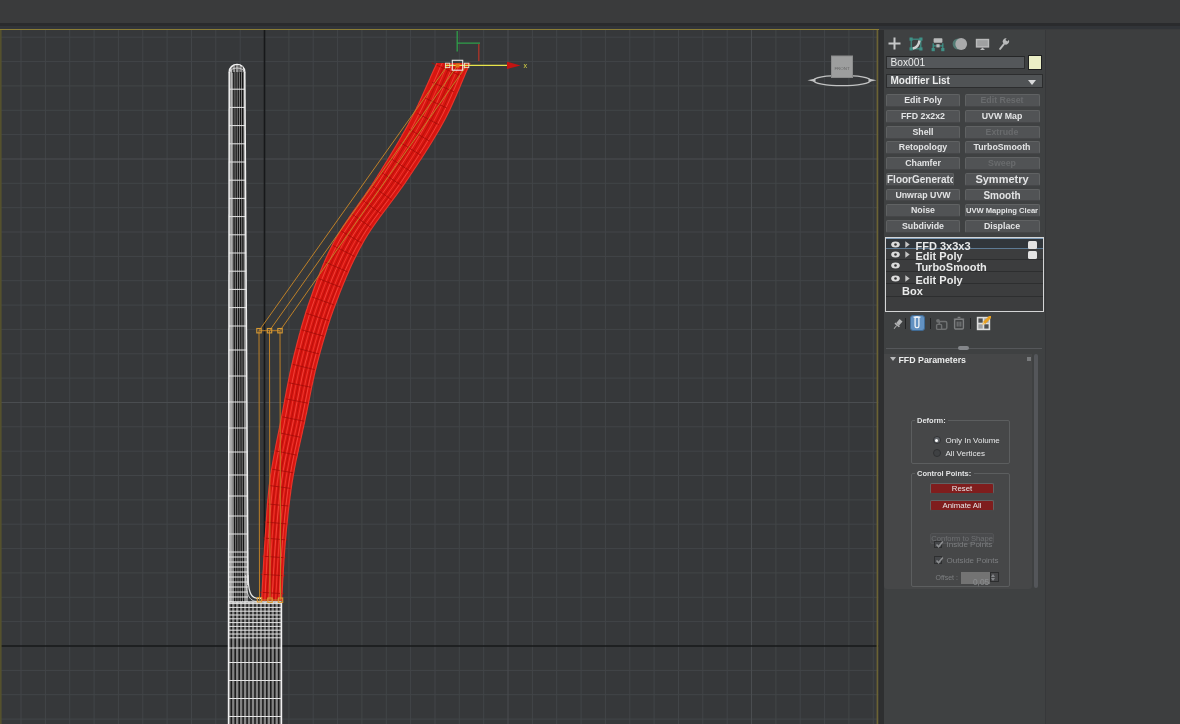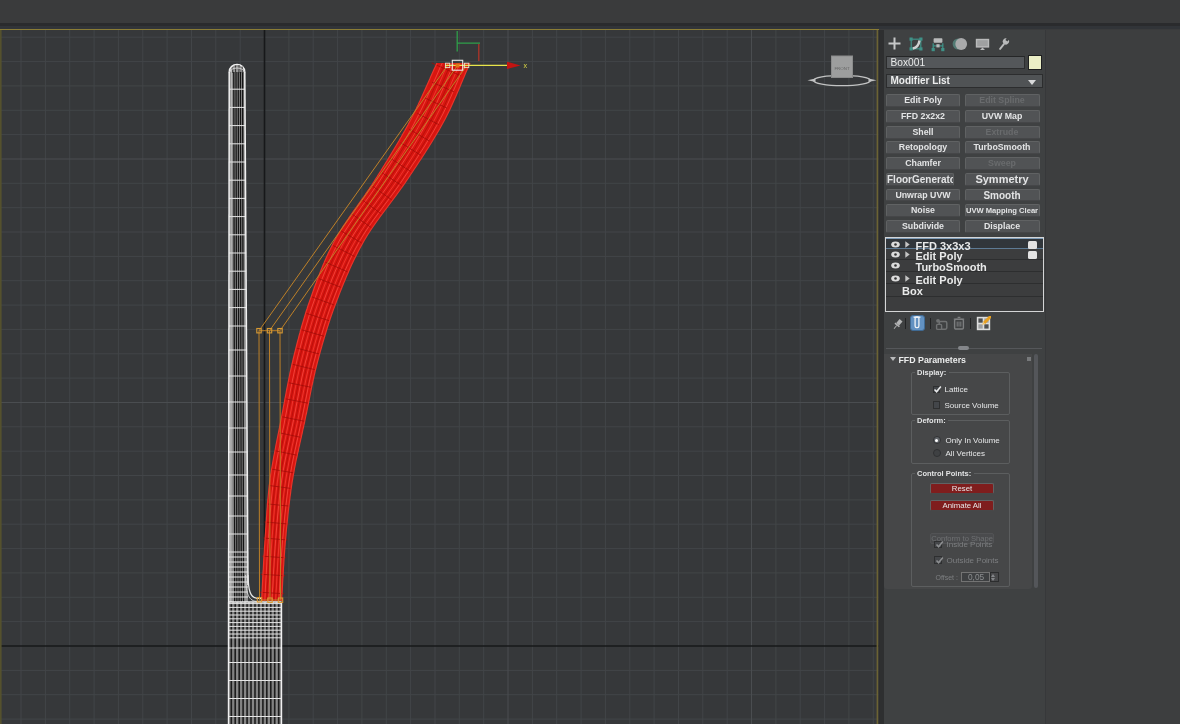--- a/index.html
+++ b/index.html
@@ -44,21 +44,21 @@
 .cb { position:absolute; width:7.6px; height:7.6px; background:#43464a; border:1px solid #2e2f30; }
 .cb svg { position:absolute; left:-0.5px; top:-1.5px; }
 .cblbl { position:absolute; color:#e6e7e8; font-size:8px; white-space:nowrap; }
 .dim { color:#7d7f81 !important; }
 .radio { position:absolute; width:8.6px; height:8.6px; border-radius:50%; background:#3f4143; border:1px solid #303133; }
 .radio.on { background:#606468; }
 .rdot { position:absolute; left:1.8px; top:1.8px; width:3px; height:3px; border-radius:50%; background:#ffffff; }
 .gbtn { position:absolute; left:18.8px; width:63.5px; height:10.5px; background:#7f1d1d; border:1px solid #616263;
   border-bottom-color:#474849; border-radius:2px; color:#e5e6e7; font-weight:normal; font-size:7.8px; text-align:center; line-height:9.5px; white-space:nowrap; overflow:hidden; }
 .gbtn.dis { background:#4a4b4d; border-color:#525355; color:#6f7173;margin-top:10px; }
-#offbox { position:absolute; left:49.5px; top:0; width:28.5px; height:10px; background:#3e4042; border:1px solid #737373; color:#8c8e90; font-size:8.3px; line-height:9px; padding-left:6px; }
+#offbox { position:absolute; left:49.5px; top:0; width:28.5px; height:10px; background:#3e4042; border:6px solid #737373; color:#8c8e90; font-size:8.3px; line-height:9px; padding-left:6px; }
 #spin { position:absolute; left:78px; top:0; width:9px; height:10px; background:#48494b; border:1px solid #2c2d2e; }
 #scroll2 { position:absolute; left:149.5px; top:324px; width:4px; height:234px; background:#54565a; border-radius:2px; }
 </style></head>
 <body>
 <div id="topbar">
     <div class="d1"></div>
     <div class="d2"></div>
     <div class="yl"></div>
   </div>
 <div id="vp"><svg width="880" height="694" viewBox="0 0 880 694" xmlns="http://www.w3.org/2000/svg">
@@ -158,21 +158,21 @@
   <circle cx="7.5" cy="3.6" r="3.1" fill="#b9babb"></circle>
   <rect x="6.2" y="-0.6" width="2.6" height="3.4" fill="#3f4142"></rect>
   <rect x="6.6" y="6" width="1.9" height="8" rx="0.9" fill="#b9babb"></rect>
  </g>
 </svg>
 
 <div id="namefield">Box001</div>
 <div id="swatch"></div>
 <div id="modlist">Modifier List<span class="da"></span></div>
 <div class="mbtn" style="left:2px;top:64.3px;width:74px;height:12.9px;font-size:8.8px">Edit Poly</div>
-<div class="mbtn dis" style="left:80.5px;top:64.3px;width:75px;height:12.9px;font-size:8.8px">Edit Spline</div>
+<div class="mbtn dis" style="left:80.5px;top:64.3px;width:75px;height:12.9px;font-size:8.8px">Edit Reset</div>
 <div class="mbtn" style="left:2px;top:80.0px;width:74px;height:12.9px;font-size:8.8px">FFD 2x2x2</div>
 <div class="mbtn" style="left:80.5px;top:80.0px;width:75px;height:12.9px;font-size:8.8px">UVW Map</div>
 <div class="mbtn" style="left:2px;top:95.69999999999999px;width:74px;height:12.9px;font-size:8.8px">Shell</div>
 <div class="mbtn dis" style="left:80.5px;top:95.69999999999999px;width:75px;height:12.9px;font-size:8.8px">Extrude</div>
 <div class="mbtn" style="left:2px;top:111.39999999999999px;width:74px;height:12.9px;font-size:8.8px">Retopology</div>
 <div class="mbtn" style="left:80.5px;top:111.39999999999999px;width:75px;height:12.9px;font-size:8.8px">TurboSmooth</div>
 <div class="mbtn" style="left:2px;top:127.1px;width:74px;height:12.9px;font-size:8.8px">Chamfer</div>
 <div class="mbtn dis" style="left:80.5px;top:127.1px;width:75px;height:12.9px;font-size:8.8px">Sweep</div>
 <div class="mbtn" style="left:2px;top:142.8px;width:68px;height:12.9px;font-size:10px">FloorGenerator</div>
 <div class="mbtn" style="left:80.5px;top:142.8px;width:75px;height:12.9px;font-size:11px">Symmetry</div>
@@ -281,31 +281,20 @@
         </svg></span>
 </div>
 <div id="splitter"></div>
 <div id="sphandle"></div>
 <div id="rollout">
   <div id="rhead">
         <span class="ar"></span>
         <span class="t">FFD Parameters</span>
         <span class="pin"></span>
       </div>
-  <div class="grp" style="top:18.4px;height:43.6px">
-    <span class="grplbl">Display:</span>
-    <span class="cb" style="left:21px;top:13px">
-          <svg width="9" height="9" viewBox="0 0 9 9">
-            <path d="M1.5,4.5 L3.6,6.8 L7.8,1.5" stroke="#e8e9ea" stroke-width="1.6" fill="none"></path>
-          </svg>
-        </span>
-    <span class="cblbl" style="left:33px;top:12.5px">Lattice</span>
-    <span class="cb" style="left:21px;top:28.6px"></span>
-    <span class="cblbl" style="left:33px;top:28px">Source Volume</span>
-  </div>
   <div class="grp" style="top:66.5px;height:44px">
     <span class="grplbl">Deform:</span>
     <span class="radio on" style="left:21px;top:14.8px">
           <span class="rdot"></span>
         </span>
     <span class="cblbl" style="left:34px;top:14.5px">Only In Volume</span>
     <span class="radio" style="left:21px;top:27.9px"></span>
     <span class="cblbl" style="left:34px;top:27.5px">All Vertices</span>
   </div>
   <div class="grp" style="top:119.8px;height:113.8px;border-radius:2px">

